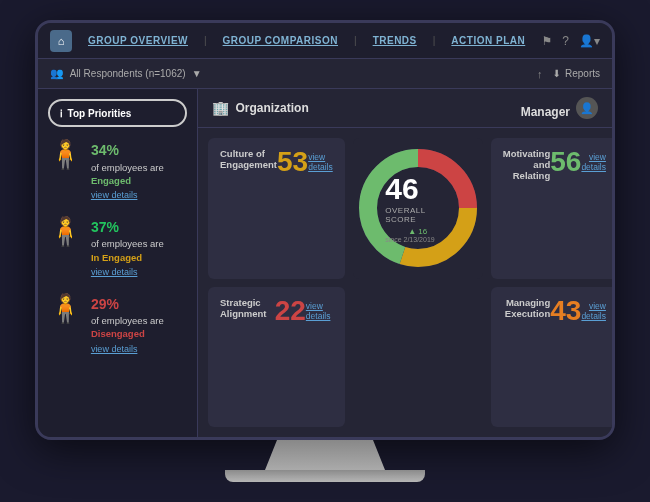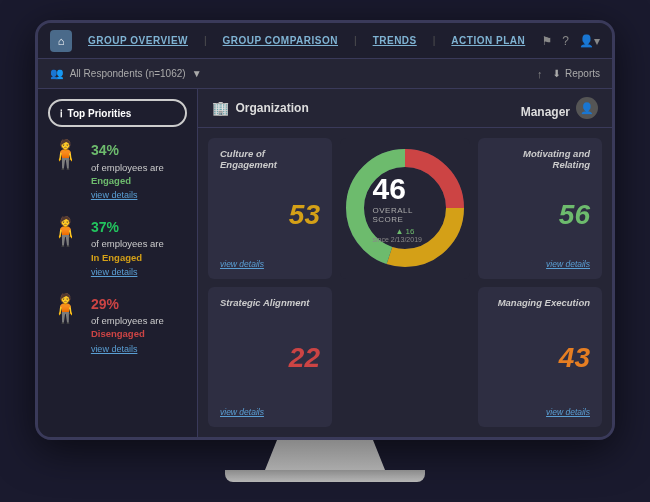--- a/index.html
+++ b/index.html
@@ -287,24 +287,22 @@
       gap: 0;
       padding: 10px;
       gap: 8px;
     }
 
     .metric-card {
       background: #2e2e42;
       border-radius: 6px;
       padding: 10px 12px;
       display: flex;
-      flex-direction: column;
       justify-content: space-between;
       position: relative;
-      font-style: italic;
     }
 
     .metric-label {
       color: #ccc;
       font-size: 9.5px;
       font-weight: bold;
       margin-bottom: 6px;
     }
 
     .metric-score {

